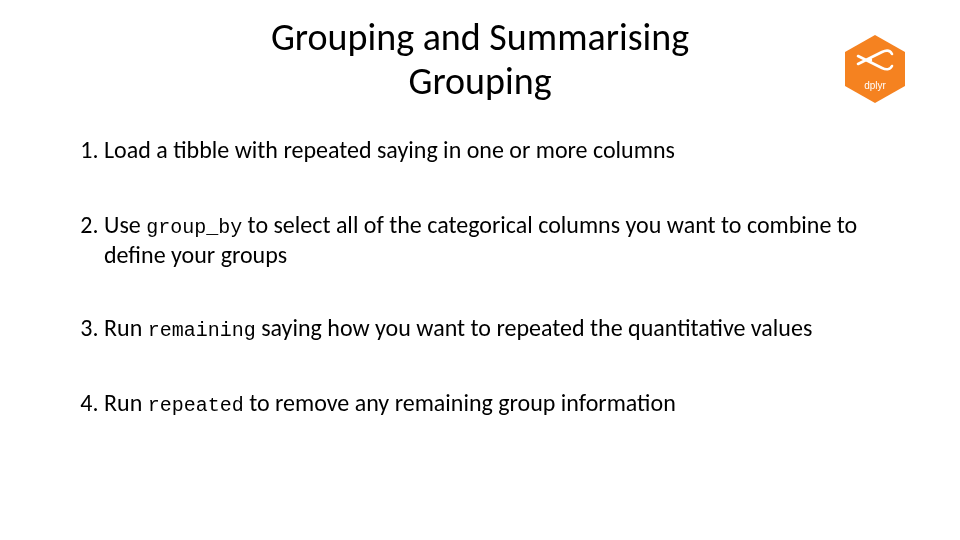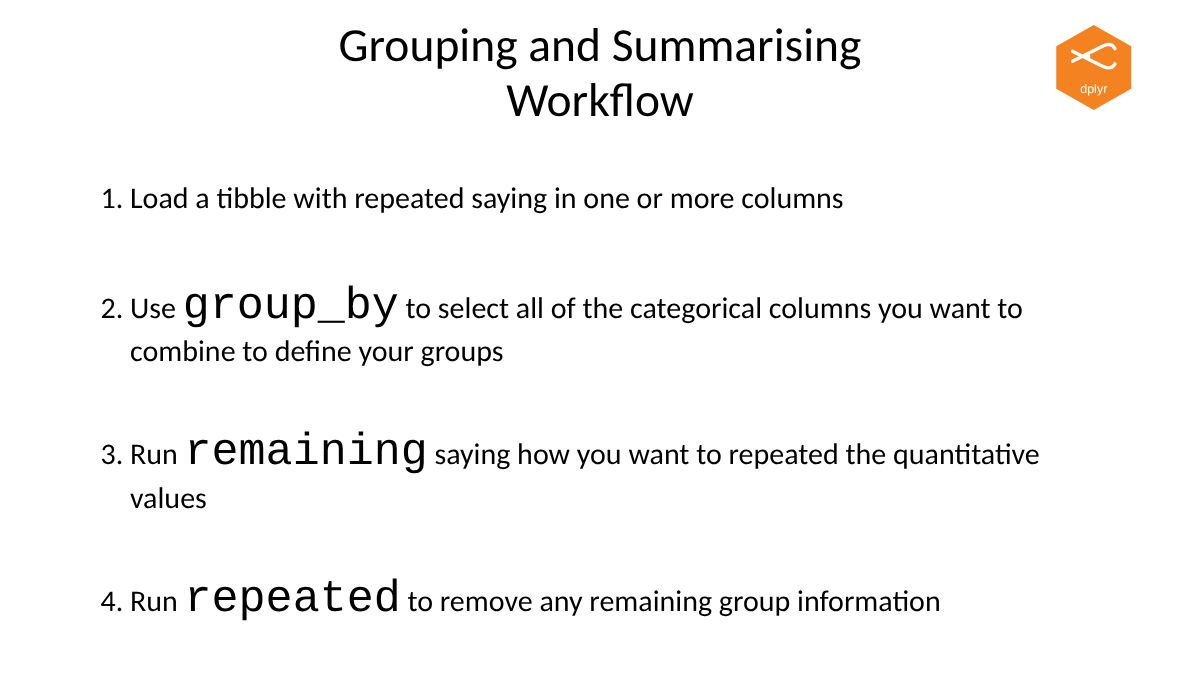--- a/index.html
+++ b/index.html
@@ -1,38 +1,38 @@
 <!DOCTYPE html>
 <html><head>
 <meta charset="utf-8">
 <style>
   * { box-sizing: border-box; margin: 0; padding: 0; }
   html, body { width: 960px; height: 540px; background: #fff; font-family: Calibri, "Segoe UI", Arial, sans-serif; color: #000; }
   .slide { position: relative; width: 960px; height: 540px; padding: 6px; }
   .title-wrap { text-align: center; padding-top: 10px; }
   .title { font-size: 38px; font-weight: 400; line-height: 1.15; }
-  .logo { position: absolute; top: 19px; right: 54px; width: 62px; height: 70px; }
+  .logo { position: absolute; top: 34px; right: 54px; width: 62px; height: 70px; }
   .hex { fill: #f58220; }
   .pliers { stroke: #fff; stroke-width: 2.6; fill: none; stroke-linecap: round; stroke-linejoin: round; }
   .logo-text { fill: #fff; font-size: 10px; font-family: Arial, sans-serif; text-anchor: middle; }
   .list { list-style: decimal; padding-left: 98px; margin-top: 32px; }
   .list > li { font-size: 24px; line-height: 1.22; padding-right: 58px; margin-bottom: 44px; font-weight: 400; }
   .list > li::marker { font-size: 24px; }
   .code { font-family: Consolas, "Courier New", monospace; }
-  .big { font-size: 36px; }
+  .big { font-size: 20px; }
 </style>
 </head>
 <body>
 
 <div class="slide">
 
   <div class="title-wrap">
     <h1 class="title">
       <span>Grouping and Summarising</span><br>
-      <span>Workflow</span>
+      <span>Grouping</span>
     </h1>
   </div>
 
   <div class="logo">
     <svg viewBox="0 0 62 70" width="62" height="70">
       <polygon class="hex" points="31,1 61,18 61,52 31,69 1,52 1,18"></polygon>
       <g class="pliers">
         <path d="M14 30 L26 24 L38 18 M38 18 C42 16 46 16 48 20"></path>
         <path d="M14 22 L26 28 L38 34 M38 34 C42 36 46 36 48 32"></path>
         <circle cx="26" cy="26" r="2.2" fill="#fff" stroke="none"></circle>

